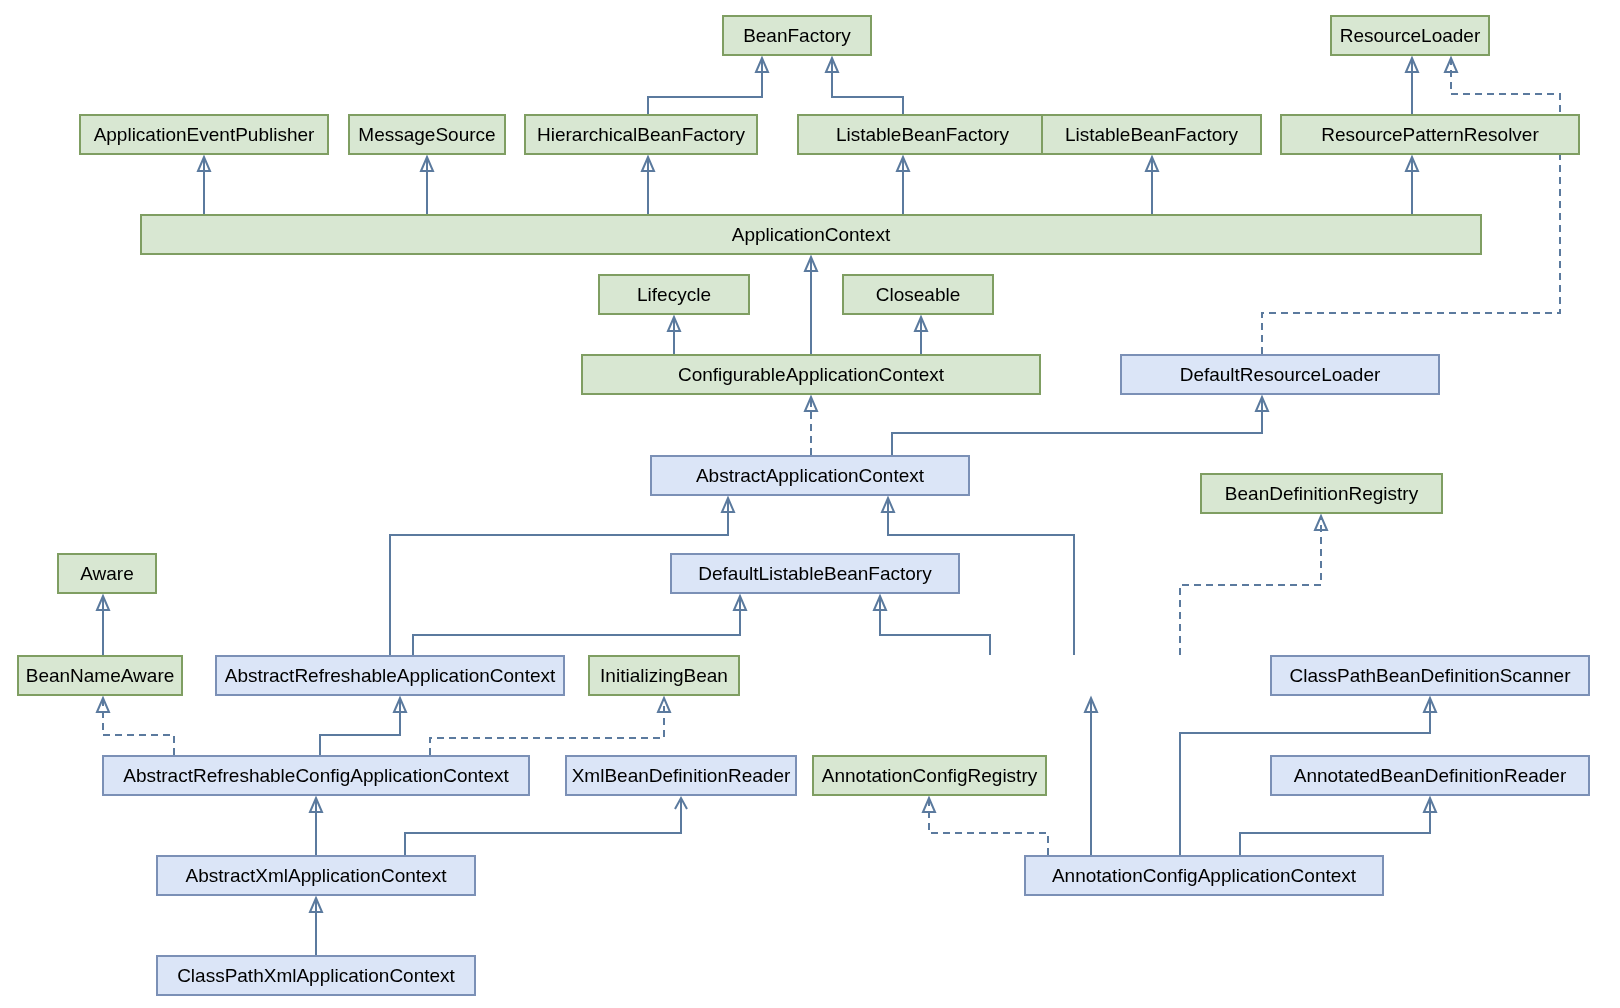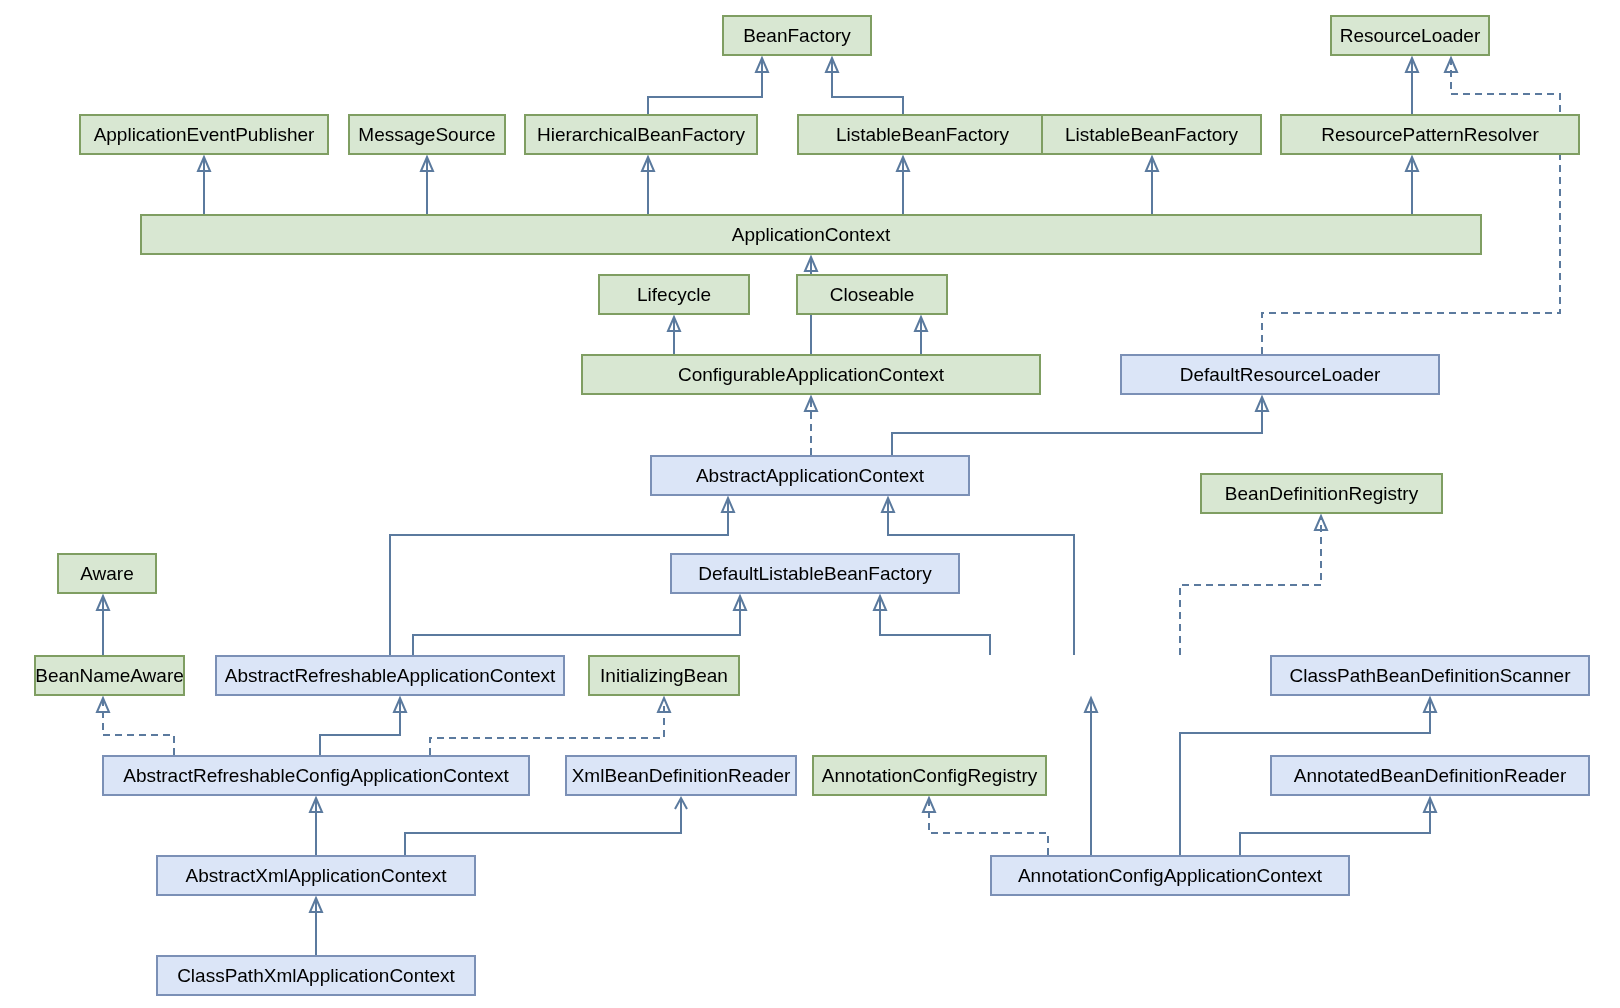--- a/index.html
+++ b/index.html
@@ -111,39 +111,39 @@
   <div class="node interface" style="left:79px;top:114px;width:250px">ApplicationEventPublisher</div>
   <div class="node interface" style="left:348px;top:114px;width:158px">MessageSource</div>
   <div class="node interface" style="left:524px;top:114px;width:234px">HierarchicalBeanFactory</div>
   <div class="node interface" style="left:797px;top:114px;width:251px">ListableBeanFactory</div>
   <div class="node interface" style="left:1041px;top:114px;width:221px">ListableBeanFactory</div>
   <div class="node interface" style="left:1280px;top:114px;width:300px">ResourcePatternResolver</div>
 
   <div class="node interface" style="left:140px;top:214px;width:1342px">ApplicationContext</div>
 
   <div class="node interface" style="left:598px;top:274px;width:152px">Lifecycle</div>
-  <div class="node interface" style="left:796px;top:274px;width:152px">Closeable</div>
+  <div class="node interface" style="left:842px;top:274px;width:152px">Closeable</div>
 
   <div class="node interface" style="left:581px;top:354px;width:460px">ConfigurableApplicationContext</div>
   <div class="node class" style="left:1120px;top:354px;width:320px">DefaultResourceLoader</div>
 
   <div class="node class" style="left:650px;top:455px;width:320px">AbstractApplicationContext</div>
   <div class="node interface" style="left:1200px;top:473px;width:243px">BeanDefinitionRegistry</div>
 
   <div class="node interface" style="left:57px;top:553px;width:100px">Aware</div>
   <div class="node class" style="left:670px;top:553px;width:290px">DefaultListableBeanFactory</div>
 
-  <div class="node interface" style="left:34px;top:655px;width:151px">BeanNameAware</div>
+  <div class="node interface" style="left:17px;top:655px;width:166px">BeanNameAware</div>
   <div class="node class" style="left:215px;top:655px;width:350px">AbstractRefreshableApplicationContext</div>
   <div class="node interface" style="left:588px;top:655px;width:152px">InitializingBean</div>
   <div class="node class" style="left:1270px;top:655px;width:320px">ClassPathBeanDefinitionScanner</div>
 
   <div class="node class" style="left:102px;top:755px;width:428px">AbstractRefreshableConfigApplicationContext</div>
   <div class="node class" style="left:565px;top:755px;width:232px">XmlBeanDefinitionReader</div>
   <div class="node interface" style="left:812px;top:755px;width:235px">AnnotationConfigRegistry</div>
   <div class="node class" style="left:1270px;top:755px;width:320px">AnnotatedBeanDefinitionReader</div>
 
   <div class="node class" style="left:156px;top:855px;width:320px">AbstractXmlApplicationContext</div>
-  <div class="node class" style="left:990px;top:855px;width:360px">AnnotationConfigApplicationContext</div>
+  <div class="node class" style="left:1024px;top:855px;width:360px">AnnotationConfigApplicationContext</div>
 
   <div class="node class" style="left:156px;top:955px;width:320px">ClassPathXmlApplicationContext</div>
 
 </div>
 
 </body></html>

